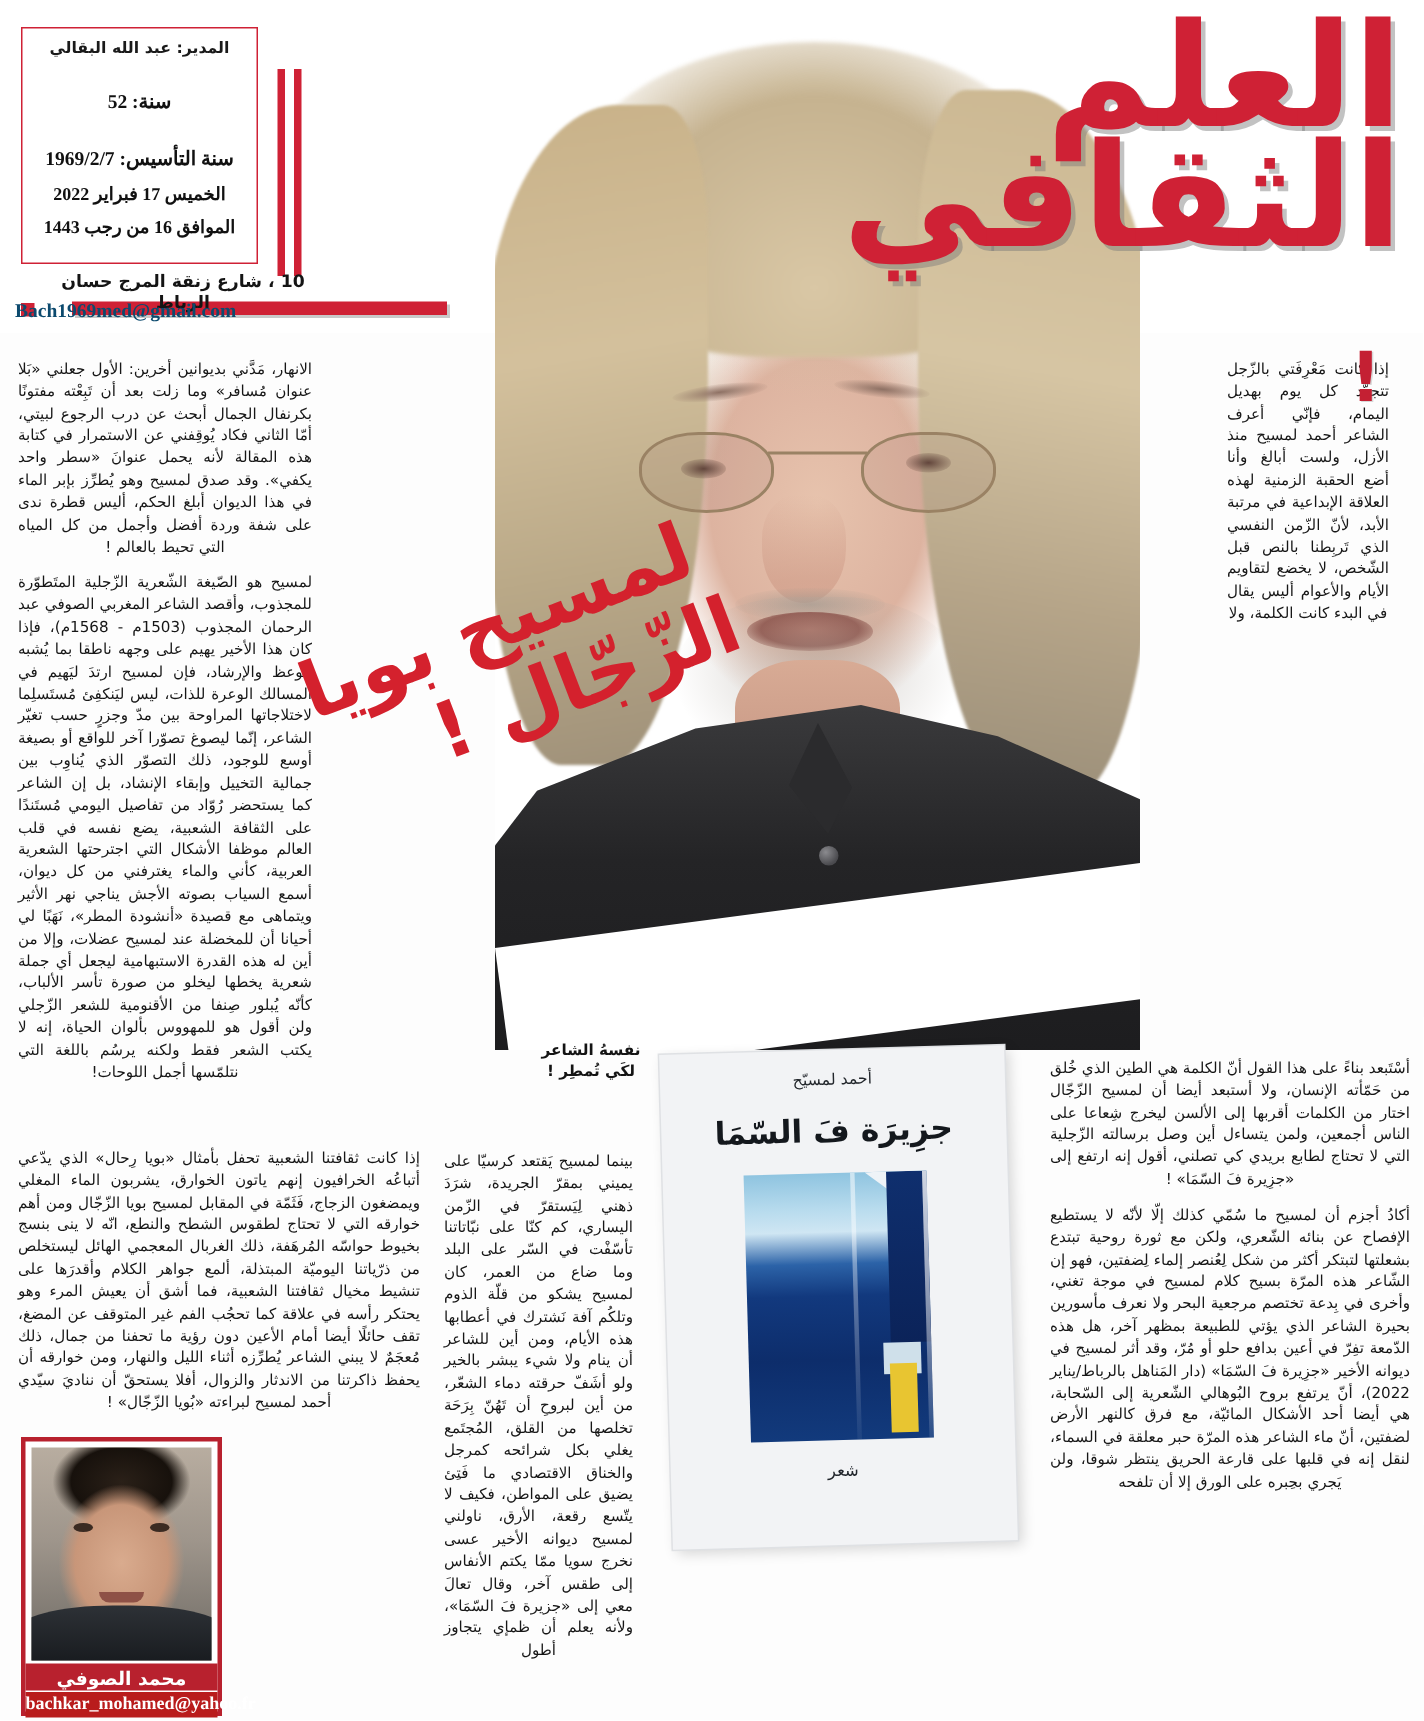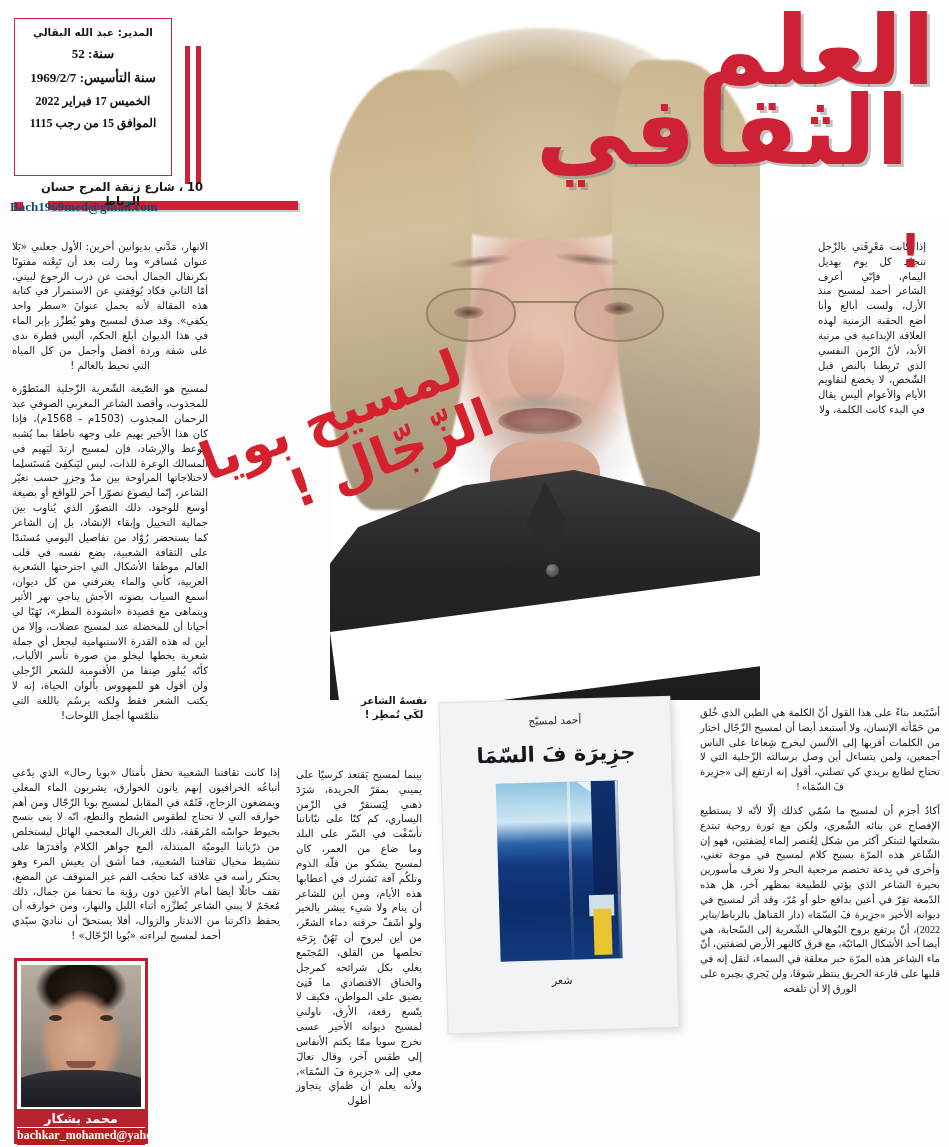--- a/index.html
+++ b/index.html
@@ -35,21 +35,20 @@
     letter-spacing: -1px;
     text-shadow: 3px 3px 0 rgba(120,120,120,0.45);
     direction: rtl;
     white-space: nowrap;
     z-index: 6;
   }
   .mast-title .w2 {
     display: block;
     text-align: right;
     margin-top: -14px;
-    margin-right: 26px;
   }
 
   .mast-bars {
     position: absolute;
     left: 185px; top: 46px;
     width: 22px; height: 138px;
     z-index: 7;
   }
   .mast-bars i {
     position: absolute; top: 0; width: 5px; height: 138px;
@@ -88,21 +87,21 @@
     font-size: 10.5px;
     color: #1a1a1a;
     margin-top: 7px;
     letter-spacing: -0.3px;
   }
   .mast-box .line {
     font-family: "Liberation Serif", serif;
     font-weight: bold;
     font-size: 13px;
     color: #111;
-    margin-top: 8px;
+    margin-top: 22px;
     line-height: 1.25;
   }
   .mast-box .line.sm { font-size: 12px; margin-top: 7px; }
 
   .mast-addr {
     position: absolute;
     left: 10px; top: 180px;
     width: 168px;
     text-align: center;
     font-family: "DejaVu Sans", sans-serif;
@@ -297,21 +296,21 @@
   #cap-photo {
     position: absolute; left: 352px; top: 694px; width: 84px;
     direction: rtl; text-align: center;
     font-family: "DejaVu Sans", sans-serif;
     font-size: 10.2px; font-weight: bold; line-height: 1.4; color: #141414;
     z-index: 4;
   }
   
   #col-right-top { left: 818px; top: 240px; width: 108px; }
   
-  #col-right-bot { left: 700px; top: 706px; width: 240px; font-family: Liberation Serif, serif; }
+  #col-right-bot { left: 700px; top: 706px; width: 240px; }
 
   
   .book {
     position: absolute;
     left: 444px; top: 700px;
     width: 230px; height: 330px;
     background: #f2f3f5;
     box-shadow: 0 0 0 1px #dfe1e4, 3px 3px 9px rgba(0,0,0,0.16);
     transform: rotate(-1.6deg);
     z-index: 4;
@@ -454,21 +453,21 @@
     </div>
 
     <div class="mast-rule"></div>
     <div class="mast-rule-sq"></div>
 
     <div class="mast-box">
       <div class="director">المدير: عبد الله البقالي</div>
       <div class="line">سنة: 52</div>
       <div class="line">سنة التأسيس: 1969/2/7</div>
       <div class="line sm">الخميس 17 فبراير 2022</div>
-      <div class="line sm">الموافق 15 من رجب 1115</div>
+      <div class="line sm">الموافق 16 من رجب 1443</div>
     </div>
 
     <div class="mast-addr">10 ، شارع زنقة المرج حسان الرباط</div>
     <div class="mast-email">Bach1969med@gmail.com</div>
   </div>
 
   <div class="photo-wrap">
     <div class="photo">
       <div class="hair-top"></div>
       <div class="hair-l"></div>
@@ -540,17 +539,17 @@
     <div class="b-kind">شعر</div>
   </div>
 
   <div class="author-card">
     <div class="ap">
       <div class="eye1"></div>
       <div class="eye2"></div>
       <div class="mouth2"></div>
       <div class="shirt"></div>
     </div>
-    <div class="name">محمد بشكار</div>
+    <div class="name">محمد الصوفي</div>
     <div class="mail">bachkar_mohamed@yahoo.fr</div>
   </div>
 
 </div>
 
 </body></html>

